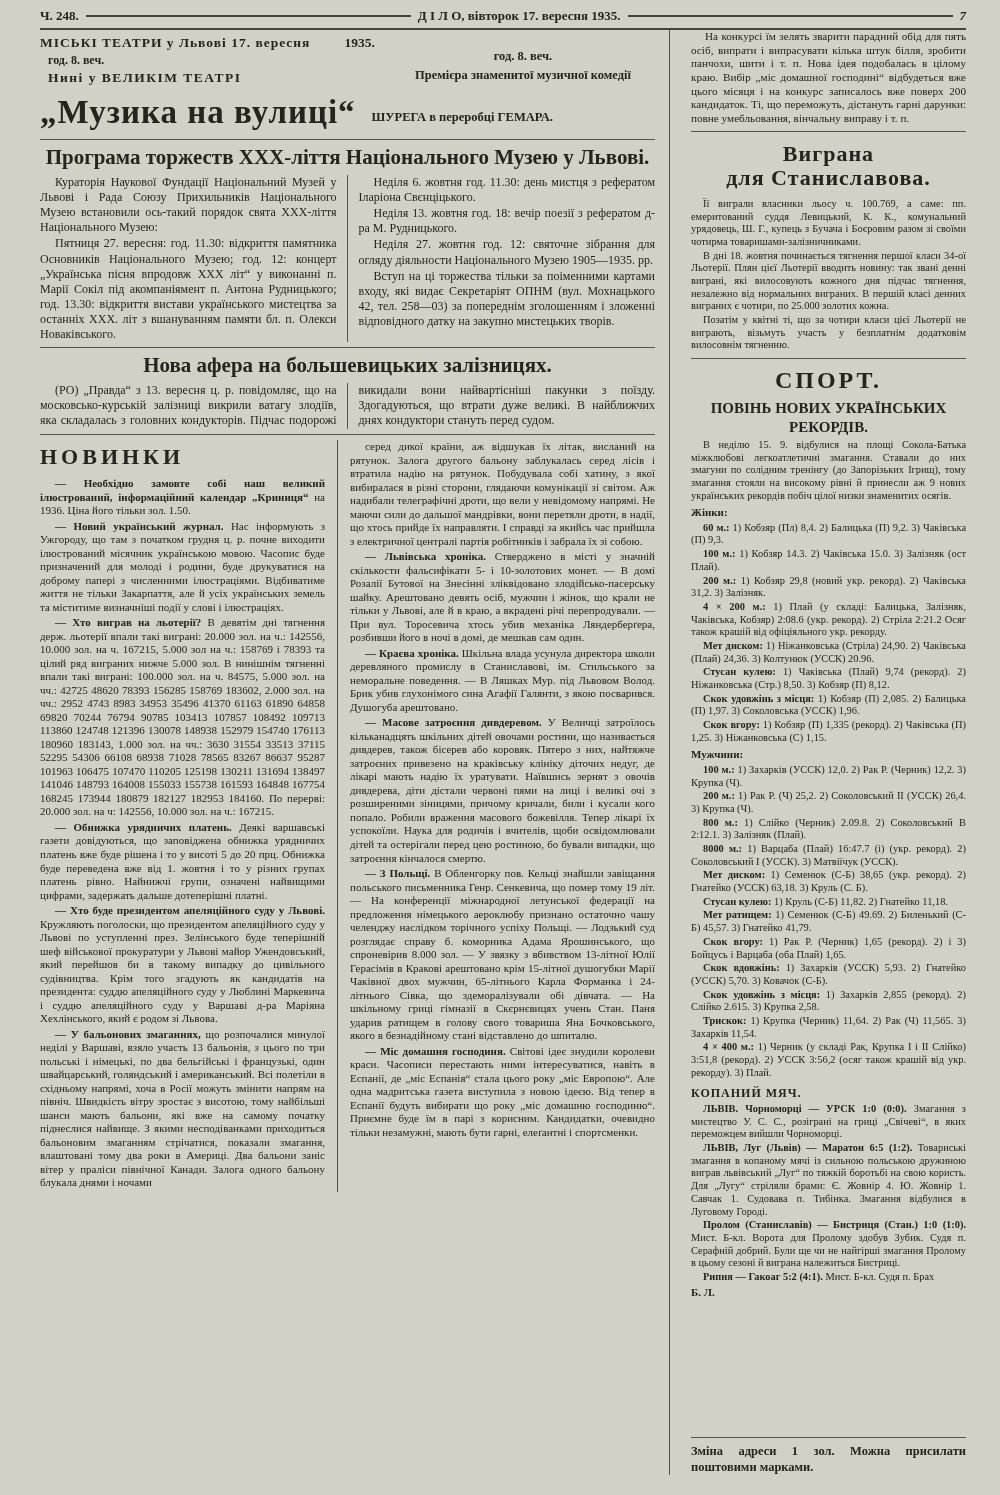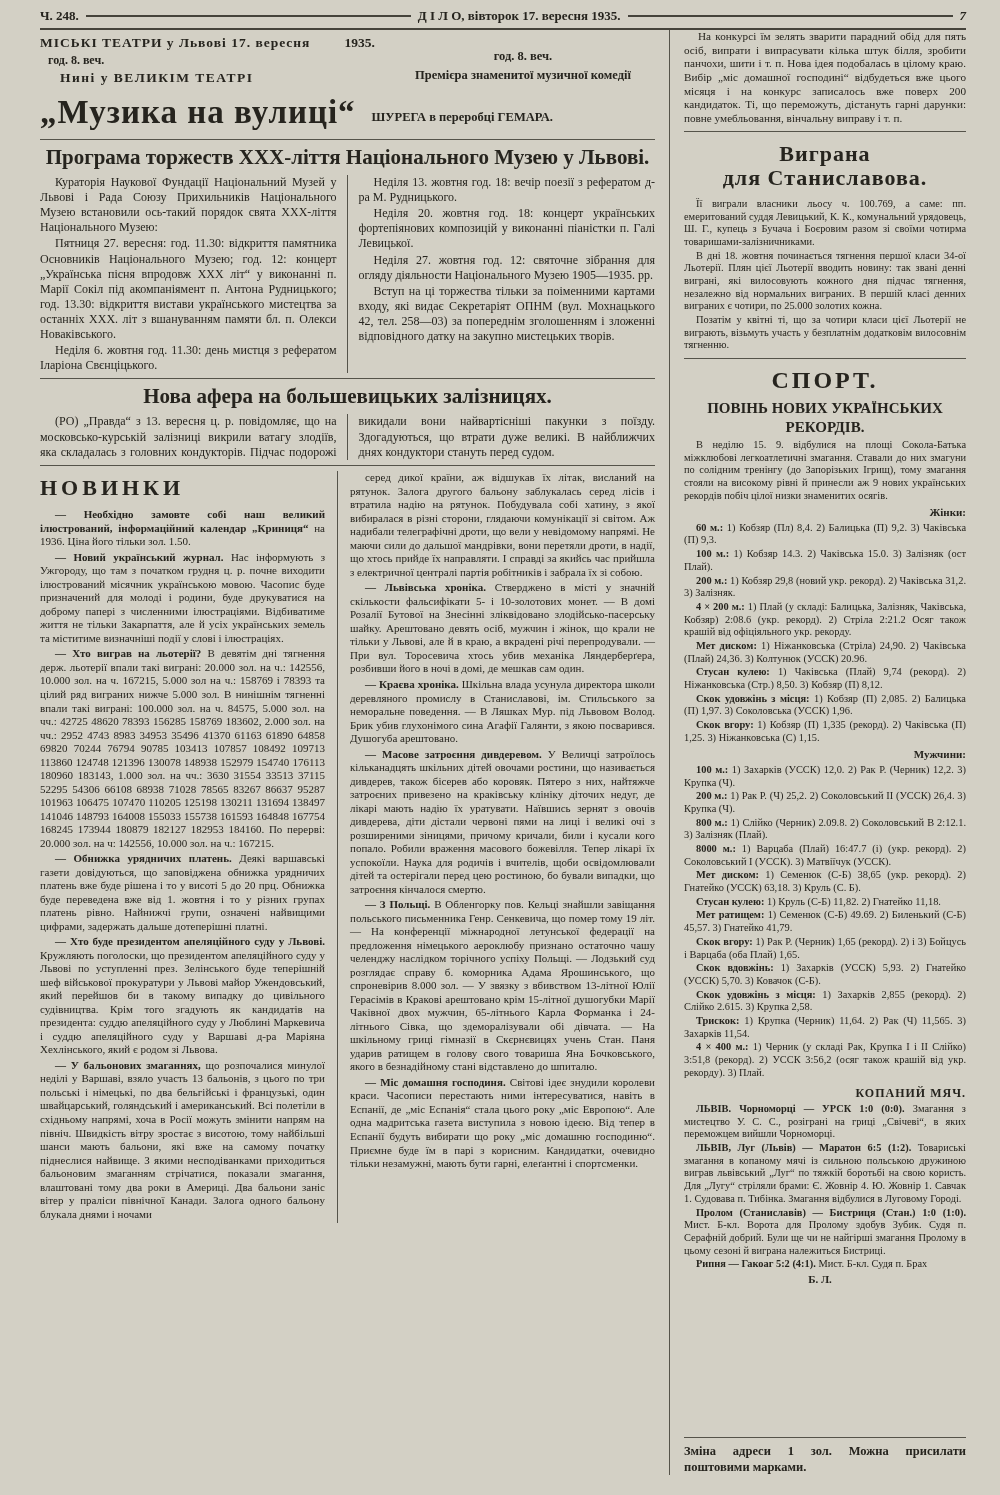--- a/index.html
+++ b/index.html
@@ -5,31 +5,31 @@
   * { box-sizing: border-box; margin: 0; padding: 0; }
   html,body { background:#8d8b82; }
   body { font-family: "Liberation Serif", "DejaVu Serif", serif; }
   .page { width:1000px; height:1495px; background:#d3d0c5; color:#26241e; padding:8px 34px 14px 40px; overflow:hidden; margin:0 auto; }
 
   
   .masthead { display:flex; align-items:center; gap:7px; font-weight:bold; font-size:13px; padding-bottom:4px; border-bottom:2px solid #45433b; }
   .mast-rule { flex:1; border-top:2px solid #45433b; height:0; }
   .pageno { font-style:italic; }
 
-  .content { display:flex; height:calc(100% - 28px); }
+  .content { display:flex; height:calc(100% - 28px);gap:7px; }
   .left-region { width:630px; border-right:1px solid #55534a; padding-right:14px; }
   .right-region { flex:1; padding-left:14px; display:flex; flex-direction:column; font-size:10.8px; line-height:1.22; }
 
   
   .theater { padding:5px 0 3px; }
   .t-top { display:flex; justify-content:space-between; }
   .t-line1 { font-weight:bold; letter-spacing:1px; font-size:13.5px; }
   .t-year { margin-left:34px; letter-spacing:0; }
   .t-time { font-weight:bold; font-size:12px; margin:2px 0 2px 8px; }
-  .t-venue { font-weight:bold; letter-spacing:1.5px; font-size:13.5px; margin-left:20px; }
+  .t-venue { font-weight:bold; letter-spacing:1.5px; font-size:13.5px; margin-left:8px; }
   .t-right { text-align:center; font-weight:bold; font-size:12.5px; padding:12px 24px 0 0; line-height:1.5; }
   .t-title-row { display:flex; align-items:center; gap:16px; margin-top:8px; }
   .t-title { font-size:33px; font-weight:bold; letter-spacing:1px; white-space:nowrap; }
   .t-sub { font-size:12.5px; font-weight:bold; padding-top:10px; }
 
   h2.art-head { text-align:center; font-size:21px; margin:5px 0 5px; font-weight:bold; }
   .twocol { column-count:2; column-gap:22px; column-rule:1px solid #55534a; font-size:12px; line-height:1.26; }
   .para { text-indent:15px; text-align:justify; margin-bottom:1px; }
   hr.rule { border:none; border-top:1px solid #55534a; margin:5px 0; }
 
@@ -40,24 +40,24 @@
   .item { text-indent:15px; text-align:justify; margin-bottom:2px; }
   .item b, .res b { font-weight:bold; }
 
   
   .r-top { text-align:justify; text-indent:14px; font-size:11.2px; }
   .h-vyhrana { text-align:center; font-size:22px; line-height:1.12; margin:5px 0 7px; font-weight:bold; letter-spacing:1px; }
   .vy-para { text-indent:12px; text-align:justify; margin-bottom:1px; font-size:10.4px; }
   .h-sport { text-align:center; font-size:24px; letter-spacing:3px; margin:2px 0 4px; font-weight:bold; }
   .subhead { text-align:center; font-weight:bold; font-size:15px; margin-bottom:3px; }
   .sport-intro { text-indent:12px; text-align:justify; font-size:10.4px; margin-bottom:3px; }
-  .center-label { text-align:right; font-weight:bold; margin:4px 0 2px; font-size:11px; }
+  .center-label { text-align:left; font-weight:bold; margin:4px 0 2px; font-size:11px; }
   .res { text-indent:12px; text-align:justify; margin-bottom:1px; font-size:10.4px; }
   .kop { font-size:12px; letter-spacing:1px; margin-top:7px; }
-  .sig { text-align:center; font-weight:bold; padding-right:10px; font-size:11px; margin-top:2px; }
+  .sig { text-align:left; font-weight:bold; padding-right:10px; font-size:11px; margin-top:2px; }
   .right-bottom { margin-top:auto; }
   .notice { font-weight:bold; font-size:12.5px; text-align:justify; line-height:1.3; }
 </style>
 </head>
 <body>
 
 <div class="page">
 
   <header class="masthead">
     <span>Ч. 248.</span>
@@ -91,21 +91,20 @@
 
       <hr class="rule">
 
       <section>
         <h2 class="art-head">Програма торжеств XXX-ліття Національного Музею у Львові.</h2>
         <div class="twocol">
             <p class="para">Кураторія Наукової Фундації Національний Музей у Львові і Рада Союзу Прихильників Національного Музею встановили ось-такий порядок свята XXX-ліття Національного Музею:</p>
             <p class="para">Пятниця 27. вересня: год. 11.30: відкриття памятника Основників Національного Музею; год. 12: концерт „Українська пісня впродовж XXX літ“ у виконанні п. Марії Сокіл під акомпаніямент п. Антона Рудницького; год. 13.30: відкриття вистави українського мистецтва за останніх XXX. літ з вшануванням памяти бл. п. Олекси Новаківського.</p>
             <p class="para">Неділя 6. жовтня год. 11.30: день мистця з рефератом Іларіона Свєнціцького.</p>
             <p class="para">Неділя 13. жовтня год. 18: вечір поезії з рефератом д-ра М. Рудницького.</p>
-            <p class="para">Неділя 20. жовтня год. 18: концерт українських фортепіянових композицій у виконанні піаністки п. Галі Левицької.</p>
             <p class="para">Неділя 27. жовтня год. 12: святочне зібрання для огляду діяльности Національного Музею 1905—1935. рр.</p>
             <p class="para">Вступ на ці торжества тільки за поіменними картами входу, які видає Секретаріят ОПНМ (вул. Мохнацького 42, тел. 258—03) за попереднім зголошенням і зложенні відповідного датку на закупно мистецьких творів.</p>
           </div>
       </section>
 
       <hr class="rule">
 
       <section>
         <h2 class="art-head">Нова афера на большевицьких залізницях.</h2>
         <div class="twocol">

